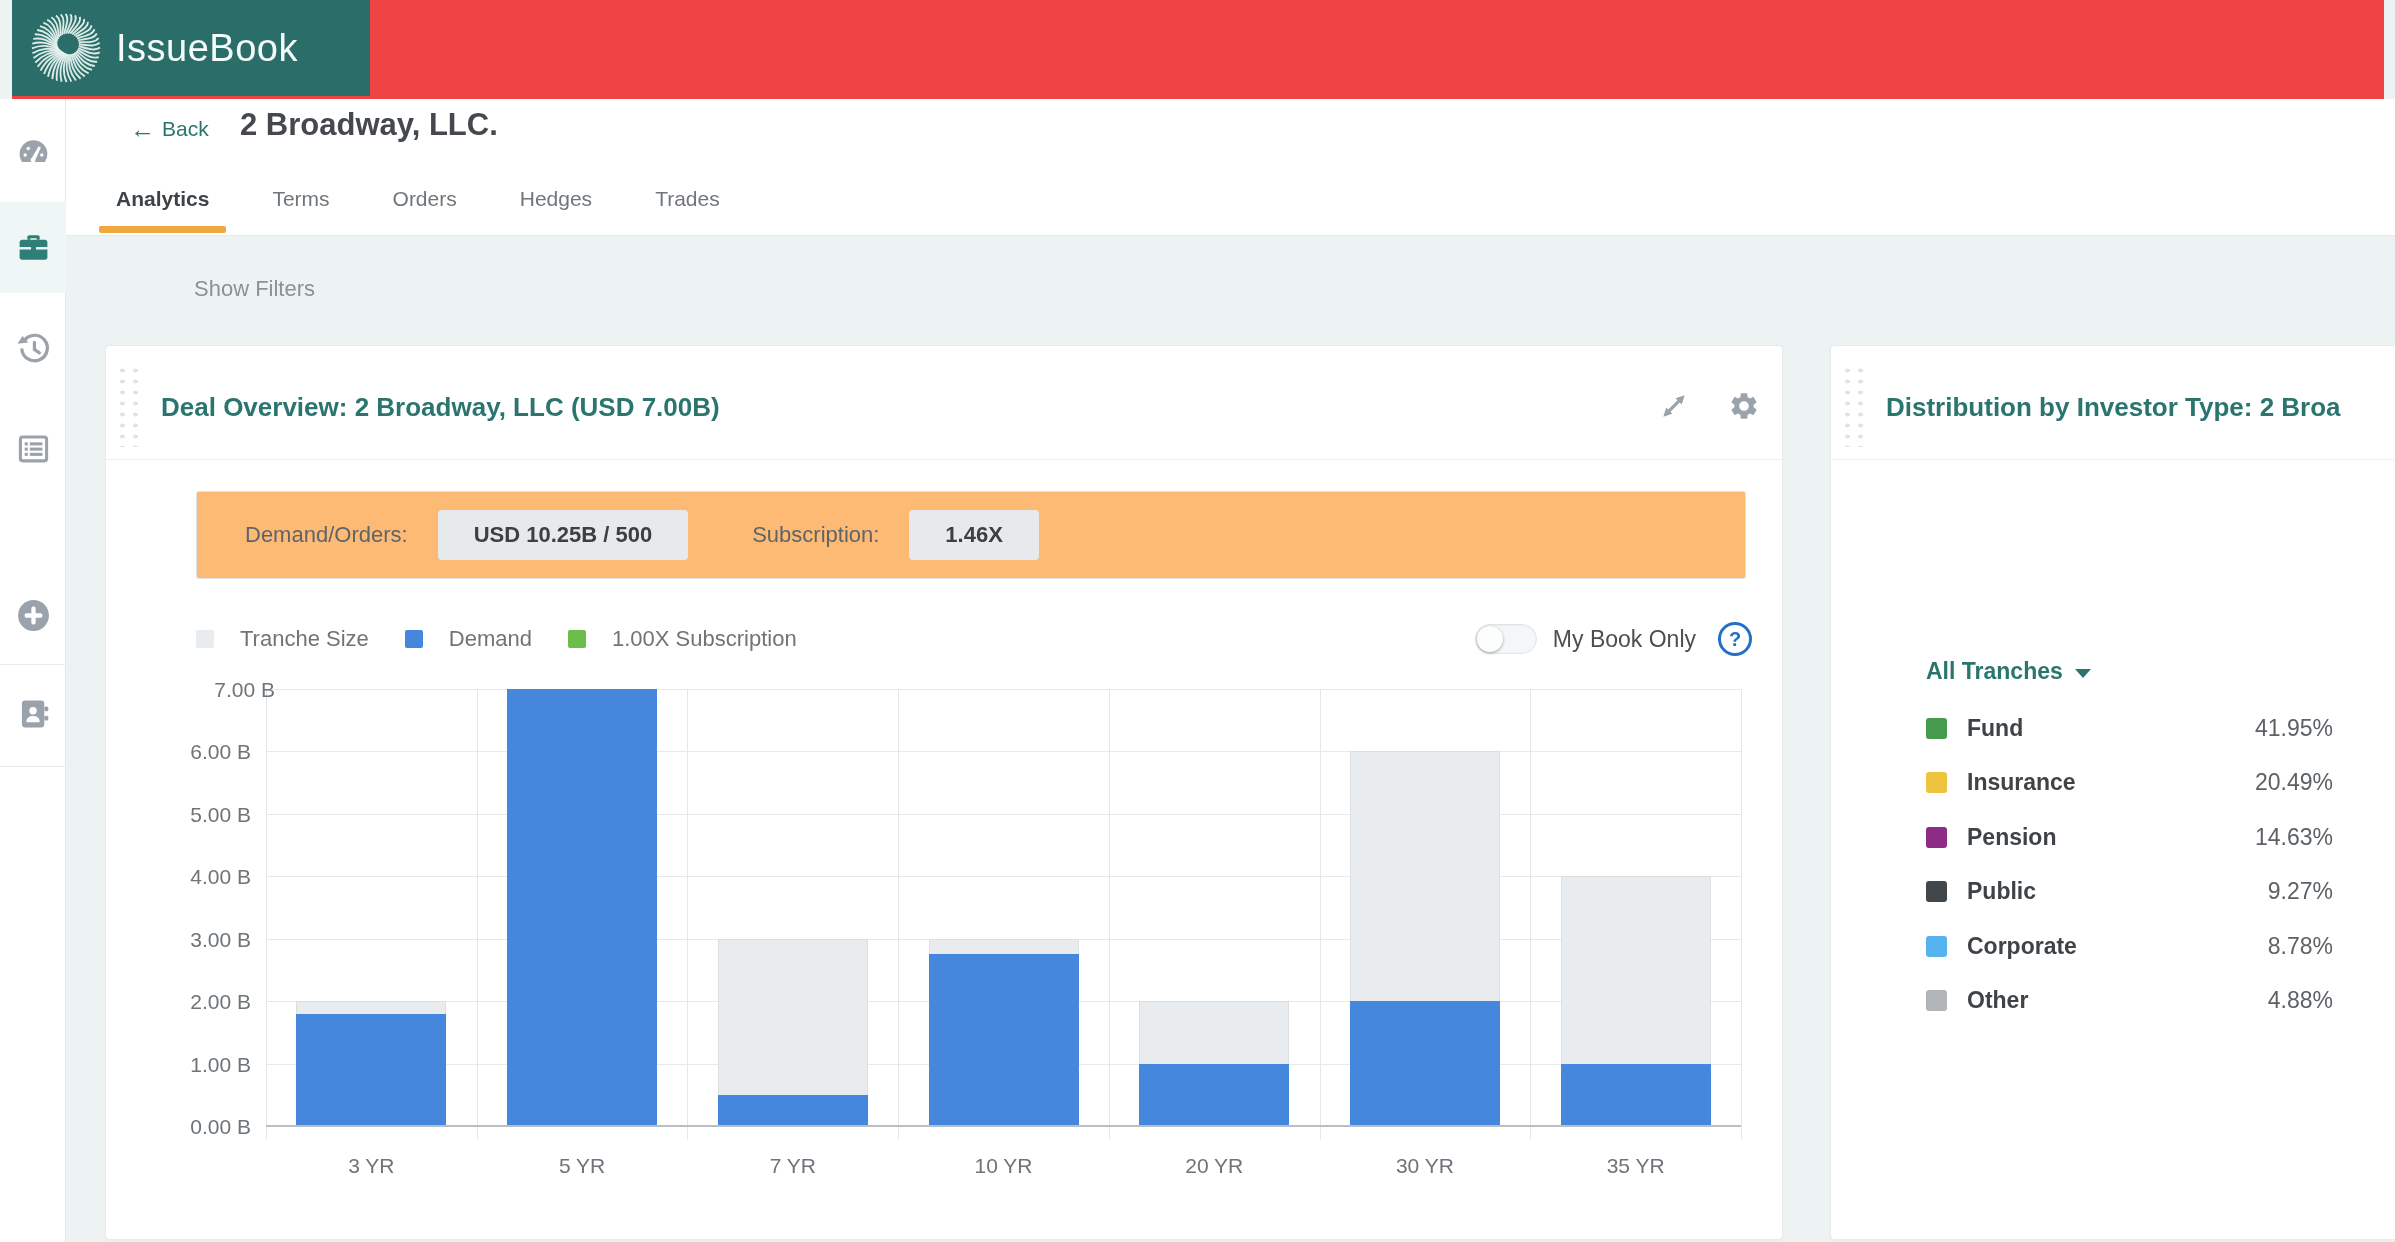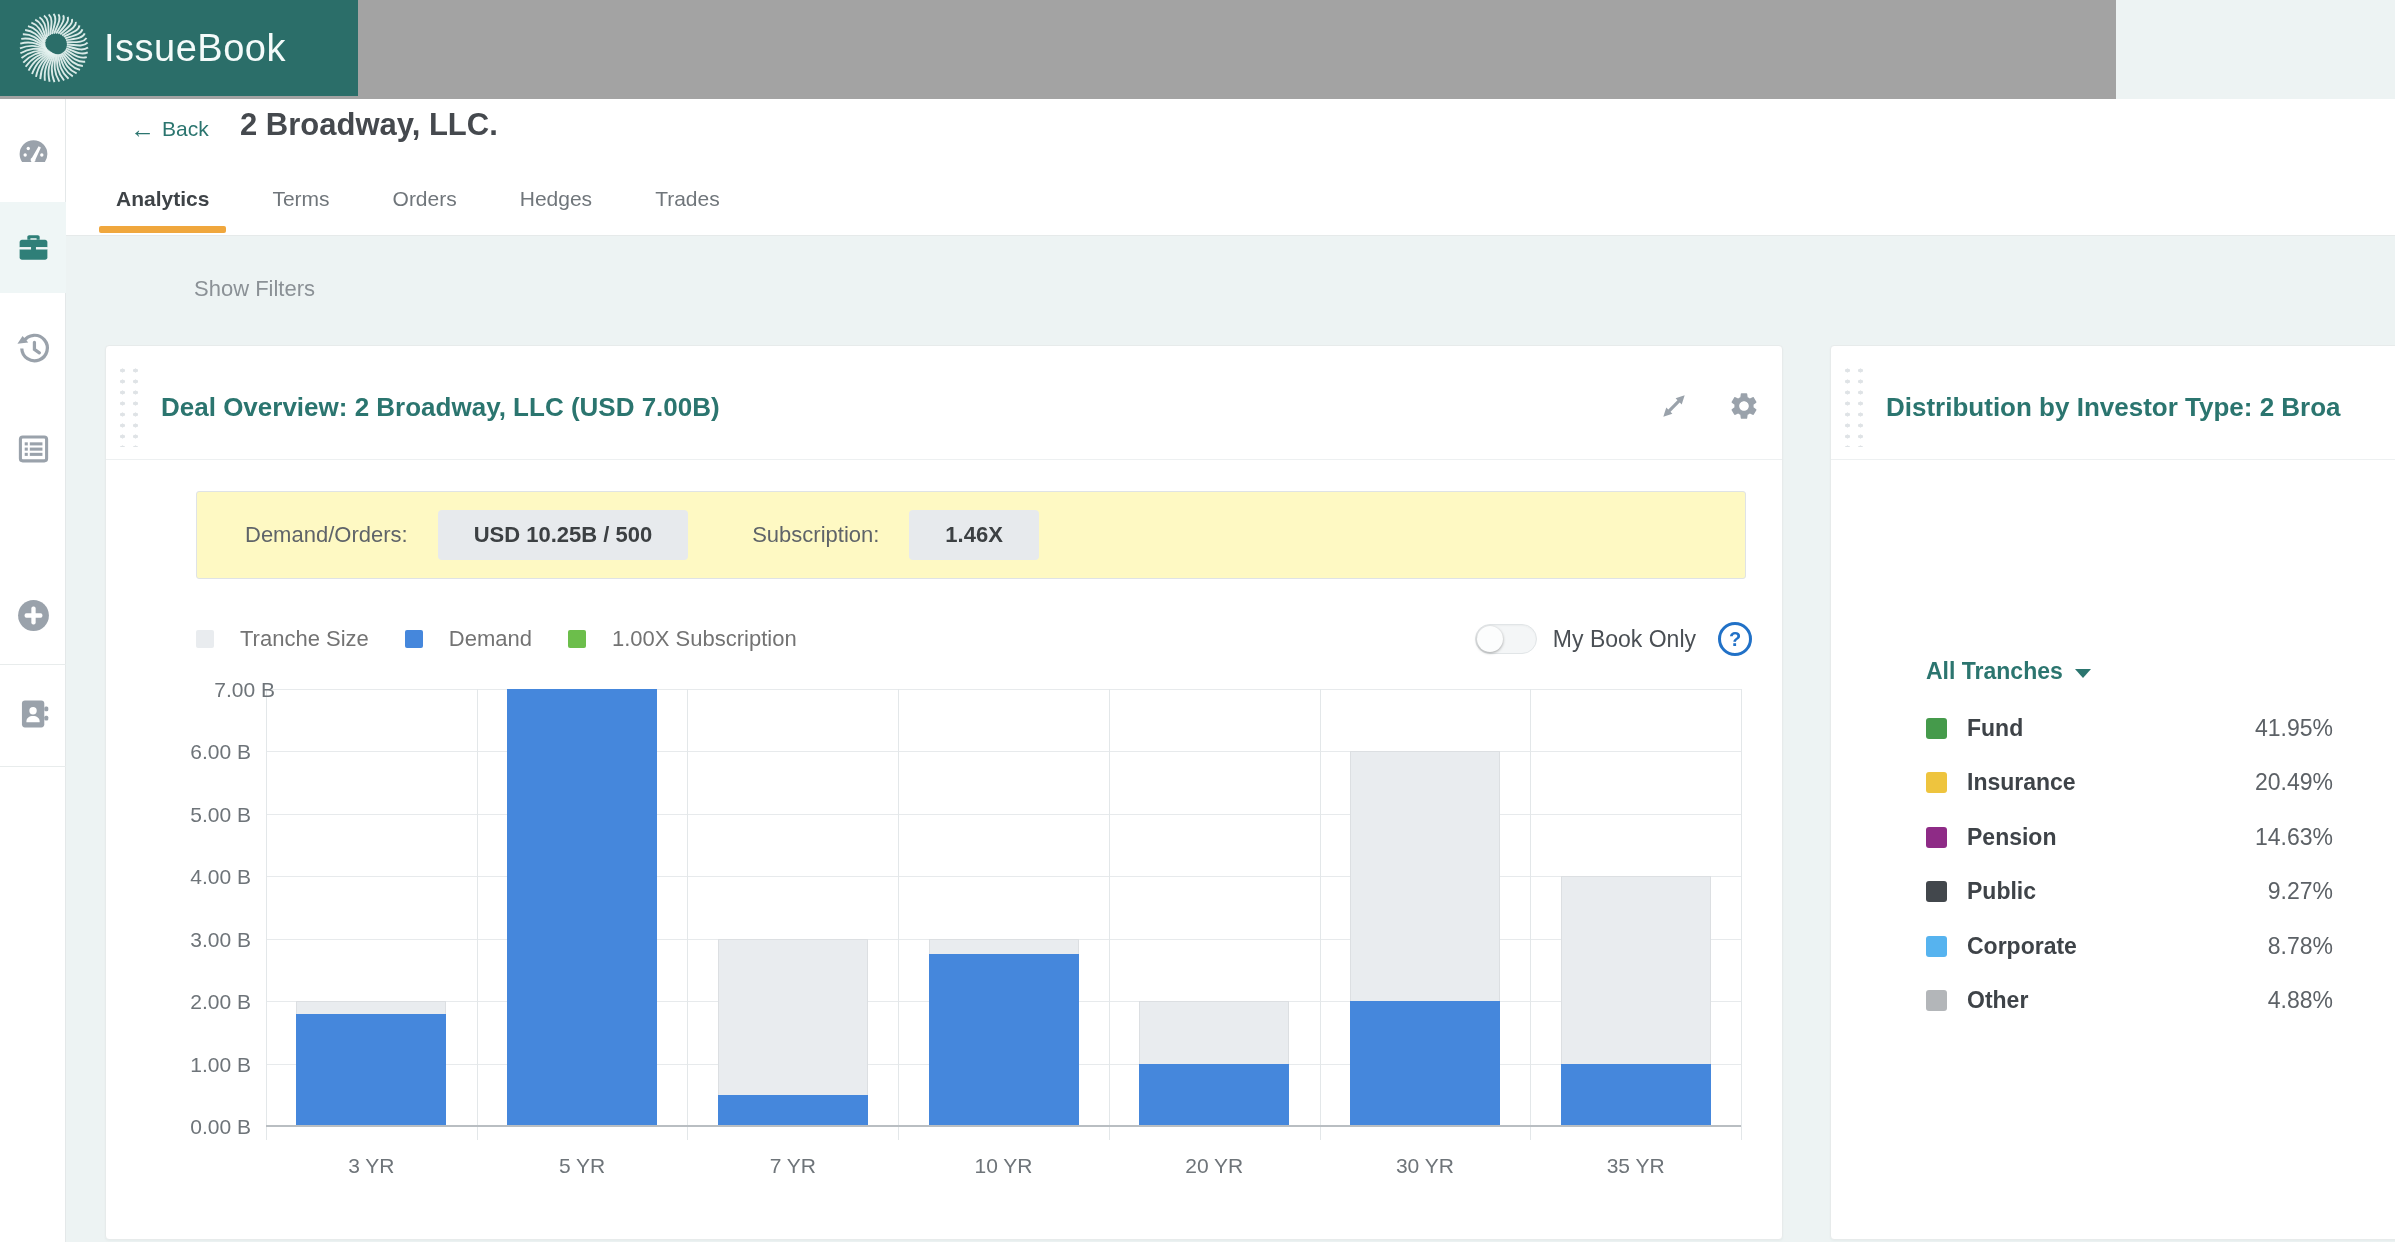--- a/index.html
+++ b/index.html
@@ -1,20 +1,20 @@
 <!DOCTYPE html>
 <html><head>
 <meta charset="utf-8">
 <style>
   * { margin:0; padding:0; box-sizing:border-box; }
   html,body { width:2395px; height:1242px; overflow:hidden; }
   body { font-family:"Liberation Sans","DejaVu Sans",sans-serif; background:#edf3f3; position:relative; }
 
   
-  .topbar { position:absolute; left:0; top:0; width:2116px; height:99px; background:#a3a3a3; z-index:30; }
+  .topbar { position:absolute; left:12px; top:0; width:2372px; height:99px; background:#ef4444; z-index:30; }
   .logo-box { position:absolute; left:0; top:0; width:358px; height:96px; background:#2b6e69; display:flex; align-items:center; padding-left:14px; cursor:pointer; }
   .brand-name { color:#f4fbfa; font-size:38px; letter-spacing:.5px; margin-left:10px; font-weight:400; }
 
   
   .sidebar { position:absolute; left:0; top:99px; width:66px; height:1143px; background:#ffffff; border-right:1px solid #e4e8e9; z-index:20; }
   .side-item { position:absolute; left:0; width:66px; height:72px; display:flex; align-items:center; justify-content:center; cursor:pointer; }
   .side-item.active { background:#eff6f6; height:91px; }
   .side-item svg { width:37px; height:37px; }
   .side-divider { position:absolute; left:0; width:66px; height:1px; background:#e8ecec; }
 
@@ -35,21 +35,21 @@
   .card-deal { left:105px; width:1678px; height:895px; }
   .card-dist { left:1830px; width:700px; height:895px; }
   .drag-handle { position:absolute; left:8px; top:17px; width:26px; height:84px;
      background-image:radial-gradient(#dfe3e6 2.2px, transparent 2.6px); background-size:13px 11px; background-position:2px 2px; cursor:grab; }
   .card-title { position:absolute; left:55px; top:46px; font-size:26px; font-weight:bold; color:#2b756f; white-space:nowrap; }
   .card-title-divider { position:absolute; left:0; top:113px; width:100%; height:1px; background:#edf0f1; }
   .card-icons { position:absolute; right:22px; top:44px; display:flex; gap:38px; }
   .card-icons svg { width:32px; height:32px; cursor:pointer; }
 
   
-  .stats-box { position:absolute; left:90px; top:145px; width:1550px; height:88px; border:1px solid #dfe3e6; border-radius:3px; background:#fef9c3; display:flex; align-items:center; }
+  .stats-box { position:absolute; left:90px; top:145px; width:1550px; height:88px; border:1px solid #dfe3e6; border-radius:3px; background:#fdba74; display:flex; align-items:center; }
   .stat-label { font-size:22px; color:#5f6469; }
   .stat-badge { font-size:22px; font-weight:bold; color:#3c4043; background:#e7eaed; border-radius:4px; padding:12px 36px; margin-left:30px; }
   .stat-gap { width:64px; }
   .stats-box .first { margin-left:48px; }
 
   
   .legend-row { position:absolute; left:90px; top:276px; width:1566px; height:34px; display:flex; align-items:center; }
   .legend-item { display:flex; align-items:center; margin-right:36px; cursor:pointer; }
   .legend-swatch { width:18px; height:18px; border-radius:2px; margin-right:14px; }
   .legend-label { font-size:22px; color:#737373;margin-left:12px; }

